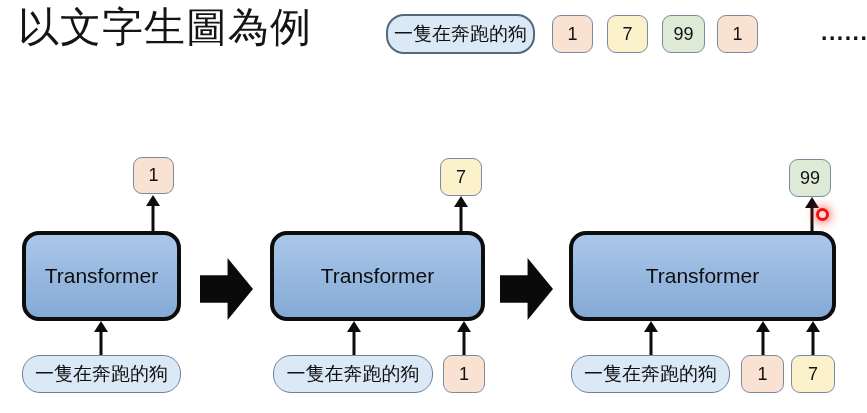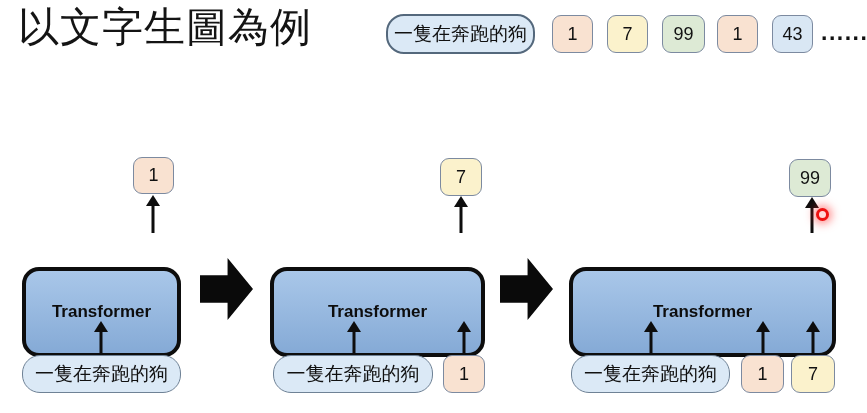--- a/index.html
+++ b/index.html
@@ -29,21 +29,21 @@
   .token[data-color="green"]{background:var(--green);}
   .token[data-color="blue"]{background:var(--blue);}
   .ellipsis{
     position:absolute;font-size:23px;font-weight:900;letter-spacing:1.5px;color:#111;
   }
   
   .tblock{
     position:absolute;display:flex;align-items:center;justify-content:center;
     background:linear-gradient(180deg,var(--block_top) 0%,var(--block_bottom) 100%);
     border:4.5px solid var(--border_dark);border-radius:17px;box-sizing:border-box;
-    font-size:17px;font-weight:bold;color:#0d0d0d;margin-top:36px;
+    font-size:21px;font-weight:normal;color:#0d0d0d;
   }
   
   .varrow{position:absolute;width:16px;}
   .varrow .shaft{
     position:absolute;left:50%;transform:translateX(-50%);
     top:7px;bottom:0;width:3px;background:#0d0d0d;
   }
   .varrow .head{
     position:absolute;left:50%;transform:translateX(-50%);top:-1px;
     width:0;height:0;border-left:7px solid transparent;border-right:7px solid transparent;
@@ -66,21 +66,20 @@
 
 <div id="slide">
 
   <div class="title">以文字生圖為例</div>
 
   <div class="cjk-box header-prompt" style="left:386px;top:14px;width:149px;height:40px;">一隻在奔跑的狗</div>
   <div class="token" style="left:552px;top:15px;width:41px;height:38px;" data-color="peach">1</div>
   <div class="token" style="left:607px;top:15px;width:41px;height:38px;" data-color="yellow">7</div>
   <div class="token" style="left:662px;top:15px;width:43px;height:38px;" data-color="green">99</div>
   <div class="token" style="left:717px;top:15px;width:41px;height:38px;" data-color="peach">1</div>
-  <div class="token" style="left:772px;top:15px;width:41px;height:38px;" data-color="blue">43</div>
   <div class="ellipsis" style="left:821px;top:19px;">......</div>
 
   <div class="token" style="left:133px;top:157px;width:41px;height:37px;" data-color="peach">1</div>
   <div class="varrow" style="left:145px;top:196px;height:37px;">
     <div class="head"></div>
       <div class="shaft"></div>
   </div>
   <div class="tblock" style="left:22px;top:231px;width:159px;height:90px;">Transformer</div>
   <div class="varrow" style="left:93px;top:322px;height:34px;">
     <div class="head"></div>

